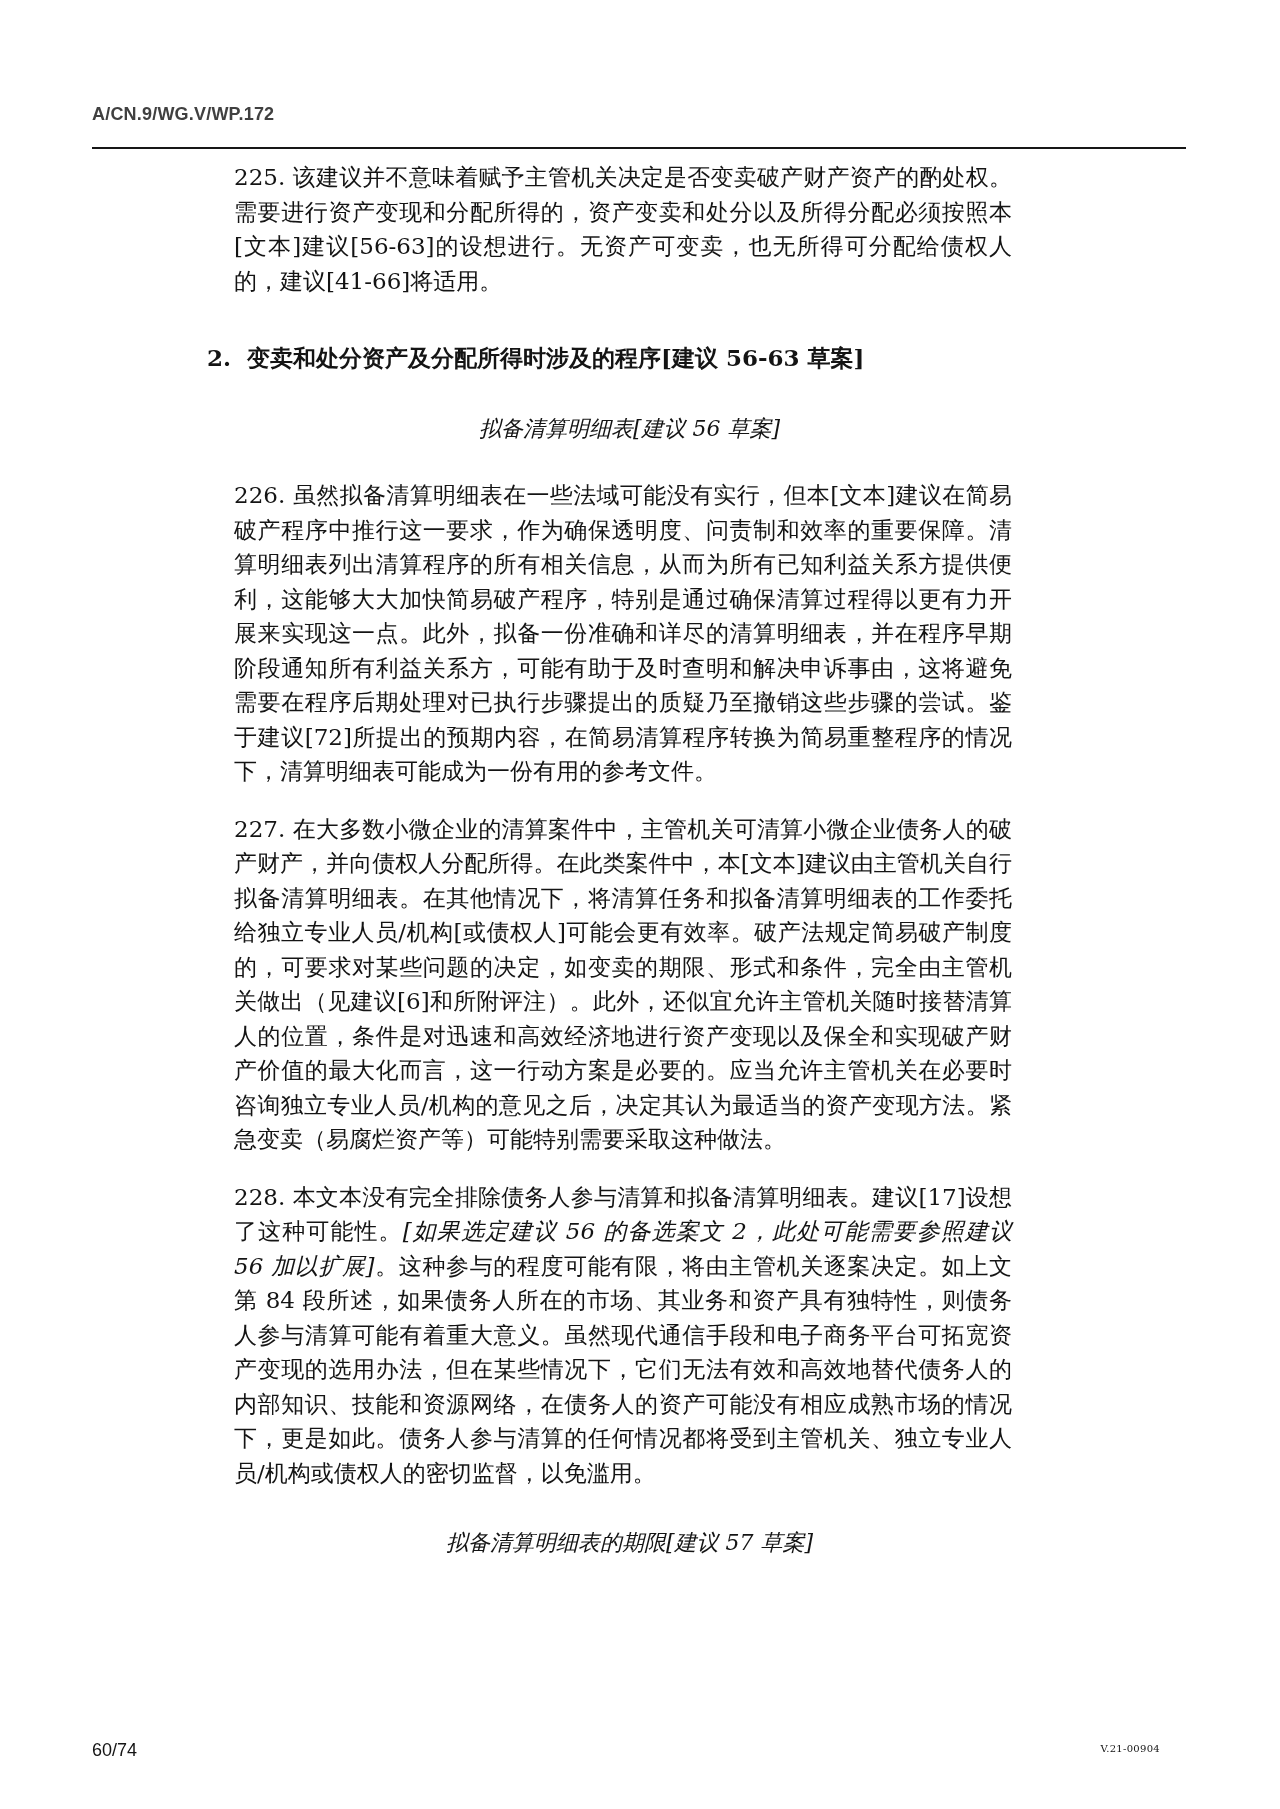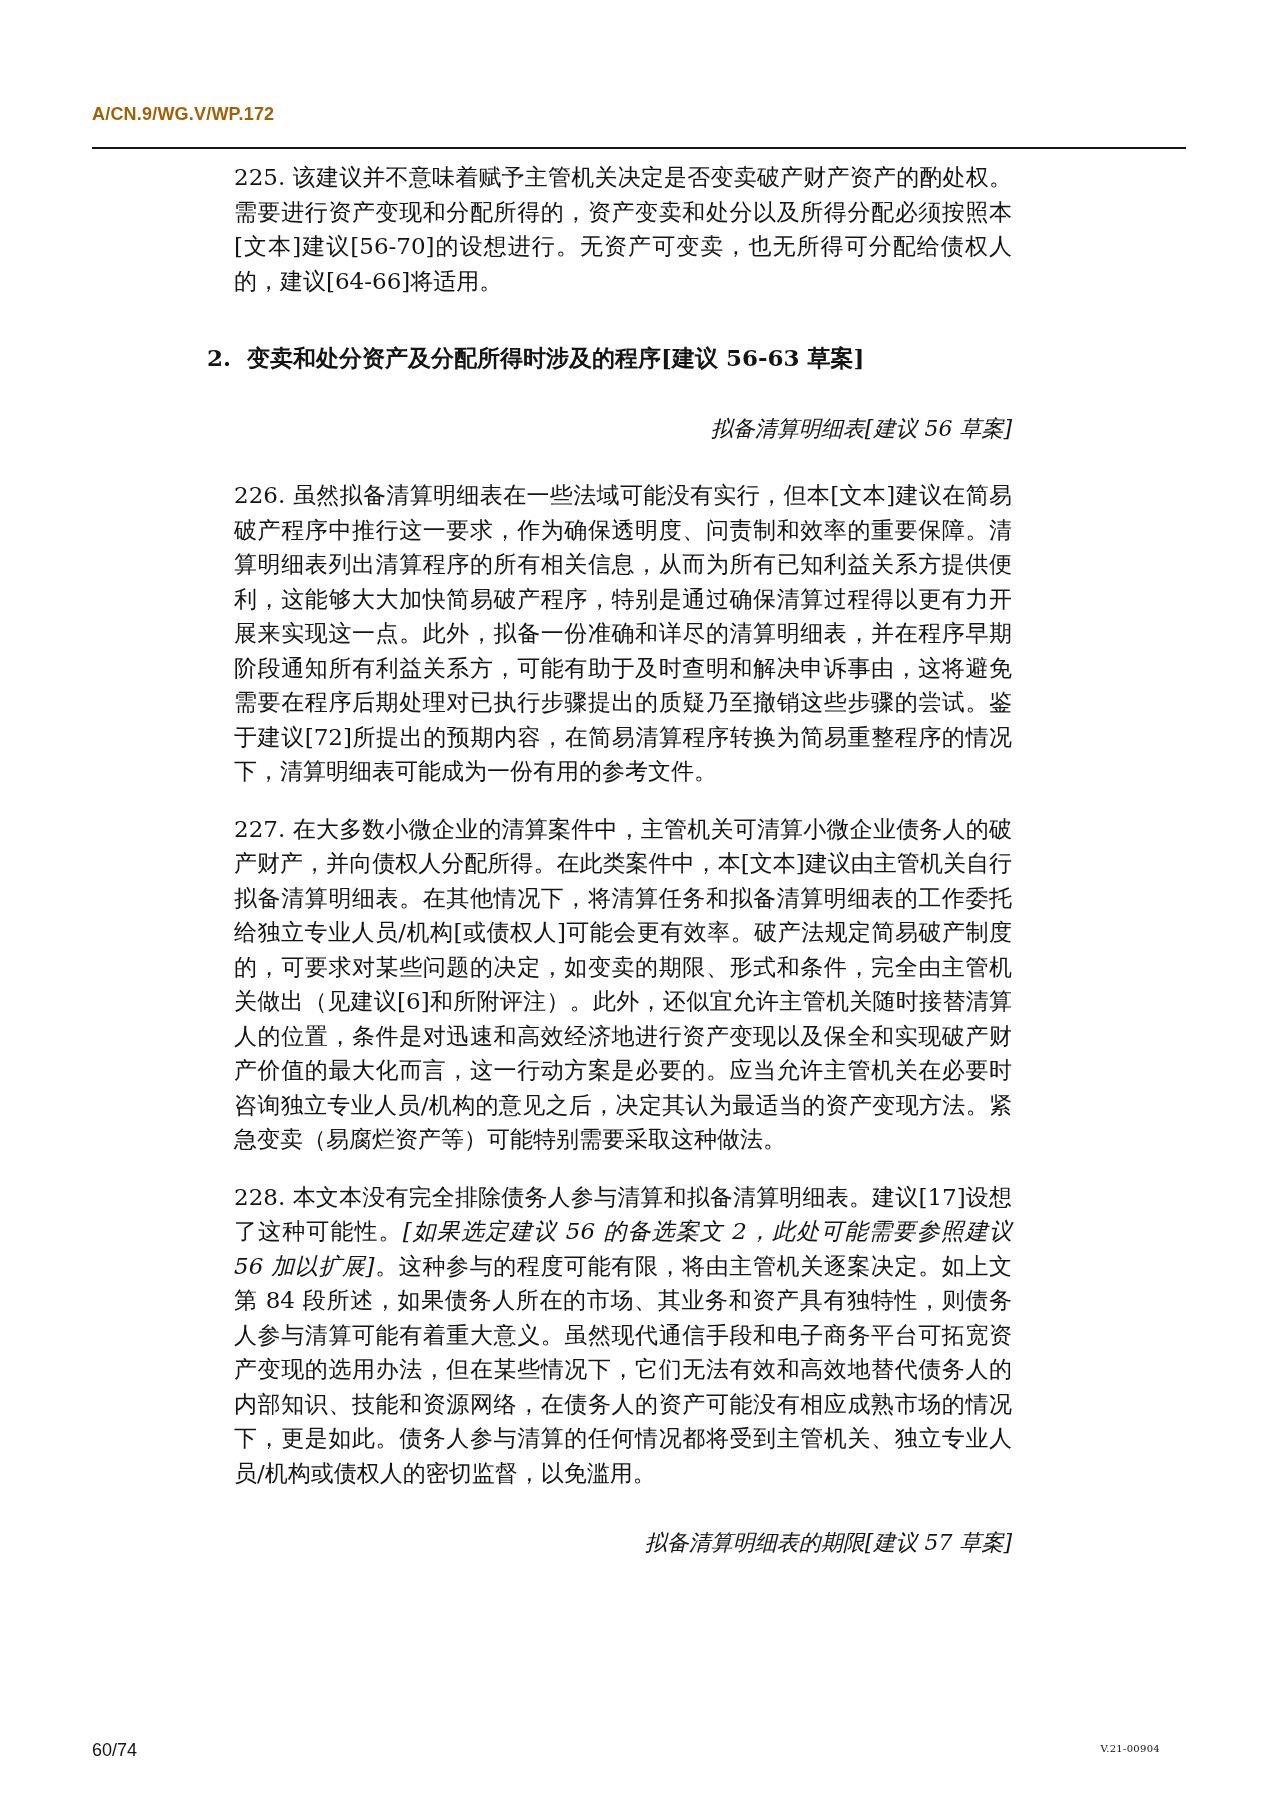--- a/index.html
+++ b/index.html
@@ -19,21 +19,21 @@
     right: 94px;
     top: 104px;
     padding-bottom: 22px;
     border-bottom: 2px solid #161616;
   }
   .doc-symbol {
     font-family: "Liberation Sans", "DejaVu Sans", sans-serif;
     font-weight: bold;
     font-size: 18px;
     letter-spacing: 0.2px;
-    color: #a16207;
+    color: #404040;
   }
   .body-column {
     position: absolute;
     left: 234px;
     top: 160px;
     width: 778px;
     font-size: 23px;
     line-height: 34.5px;
     text-align: justify;
   }
@@ -50,21 +50,21 @@
   }
   h2.section-heading .h-num {
     width: 40px;
     flex-shrink: 0;
   }
   .subheading {
     margin: 36px 0 32px 13px;
     font-style: italic;
     font-size: 22px;
     line-height: 34.5px;
-    text-align: right;
+    text-align: center;
   }
   .kai { font-style: italic; }
   .page-number {
     position: absolute;
     left: 92px;
     top: 1740px;
     font-family: "Liberation Sans", "DejaVu Sans", sans-serif;
     font-weight: normal;
     font-size: 18px;
   }
@@ -80,21 +80,21 @@
 <body>
 
 <div class="page">
 
   <header class="page-header">
     <div class="doc-symbol">A/CN.9/WG.V/WP.172</div>
   </header>
 
   <main class="body-column">
 
-    <p>225. 该建议并不意味着赋予主管机关决定是否变卖破产财产资产的酌处权。需要进行资产变现和分配所得的，资产变卖和处分以及所得分配必须按照本[文本]建议[56-70]的设想进行。无资产可变卖，也无所得可分配给债权人的，建议[64-66]将适用。</p>
+    <p>225. 该建议并不意味着赋予主管机关决定是否变卖破产财产资产的酌处权。需要进行资产变现和分配所得的，资产变卖和处分以及所得分配必须按照本[文本]建议[56-63]的设想进行。无资产可变卖，也无所得可分配给债权人的，建议[41-66]将适用。</p>
 
     <h2 class="section-heading">
       <span class="h-num">2.</span>
       <span class="h-text">变卖和处分资产及分配所得时涉及的程序[建议 56-63 草案]</span>
     </h2>
 
     <div class="subheading">拟备清算明细表[建议 56 草案]</div>
 
     <p>226. 虽然拟备清算明细表在一些法域可能没有实行，但本[文本]建议在简易破产程序中推行这一要求，作为确保透明度、问责制和效率的重要保障。清算明细表列出清算程序的所有相关信息，从而为所有已知利益关系方提供便利，这能够大大加快简易破产程序，特别是通过确保清算过程得以更有力开展来实现这一点。此外，拟备一份准确和详尽的清算明细表，并在程序早期阶段通知所有利益关系方，可能有助于及时查明和解决申诉事由，这将避免需要在程序后期处理对已执行步骤提出的质疑乃至撤销这些步骤的尝试。鉴于建议[72]所提出的预期内容，在简易清算程序转换为简易重整程序的情况下，清算明细表可能成为一份有用的参考文件。</p>
 

